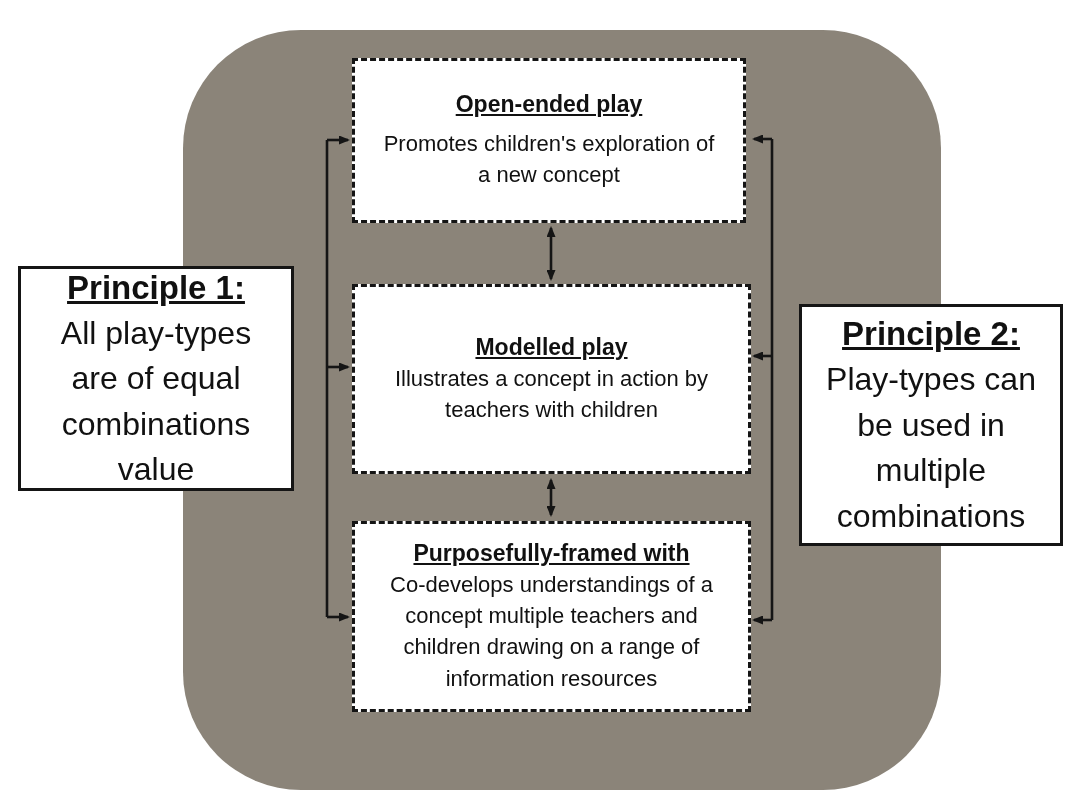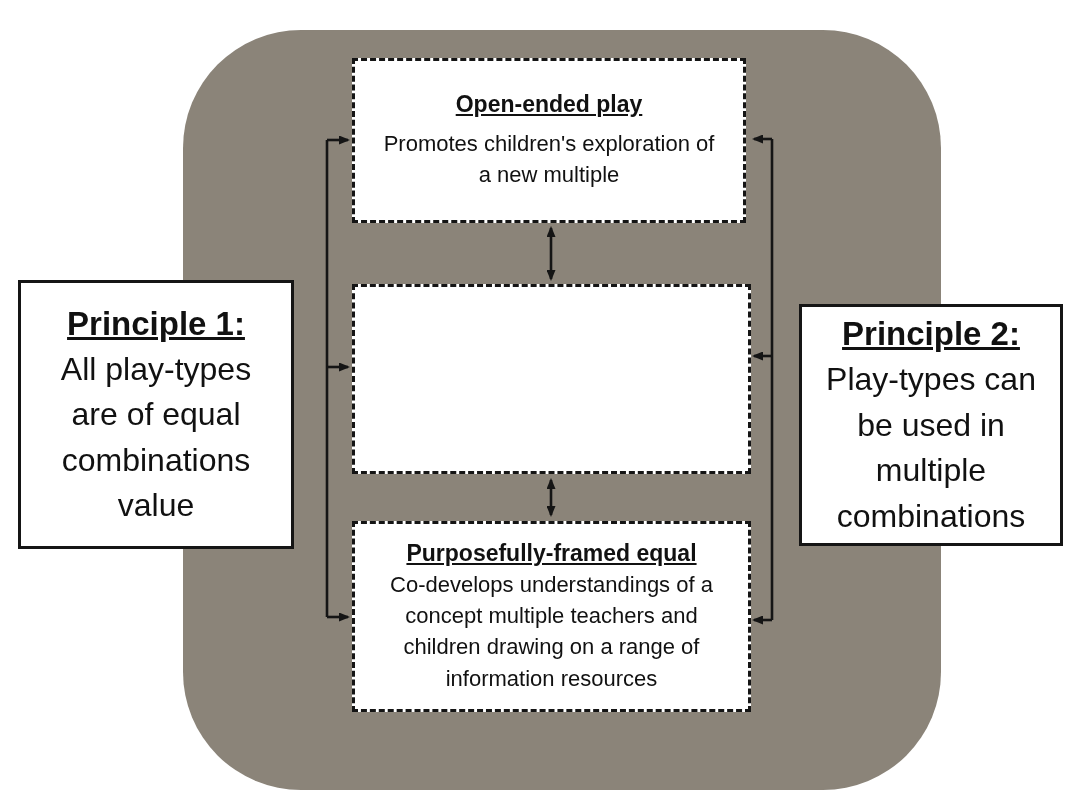--- a/index.html
+++ b/index.html
@@ -64,21 +64,21 @@
     font-weight: bold;
     text-decoration: underline;
     font-size: 33px;
     line-height: 1.4;
   }
   .principle-box .desc {
     font-size: 32px;
     line-height: 1.42;
     white-space: pre-line;
   }
-  #principle-1 { left: 18px;  top: 280px; width: 276px; height: 269px; }
+  #principle-1 { left: 18px;  top: 266px; width: 276px; height: 225px; }
   #principle-2 { left: 799px; top: 304px; width: 264px; height: 242px; }
 
   svg.arrows {
     position: absolute;
     left: 0; top: 0;
     width: 1080px;
     height: 811px;
     pointer-events: none;
   }
 </style>
@@ -117,28 +117,31 @@
 
     <g stroke="#151515" stroke-width="2.6" fill="none">
       <line x1="551" y1="497" x2="551" y2="480" marker-end="url(#ah)"></line>
       <line x1="551" y1="497" x2="551" y2="515" marker-end="url(#ah)"></line>
     </g>
   </svg>
 
   <div class="play-box" id="box-open">
     <div class="title">Open-ended play</div>
     <div class="desc">Promotes children's exploration of
-a new multiple</div>
+a new concept</div>
   </div>
 
   <div class="play-box" id="box-modelled">
+    <div class="title">Modelled play</div>
+    <div class="desc">Illustrates a concept in action by
+teachers with children</div>
   </div>
 
   <div class="play-box" id="box-purposeful">
-    <div class="title">Purposefully-framed equal</div>
+    <div class="title">Purposefully-framed with</div>
     <div class="desc">Co-develops understandings of a
 concept multiple teachers and
 children drawing on a range of
 information resources</div>
   </div>
 
   <div class="principle-box" id="principle-1">
     <div class="title">Principle 1:</div>
     <div class="desc">All play-types
 are of equal

